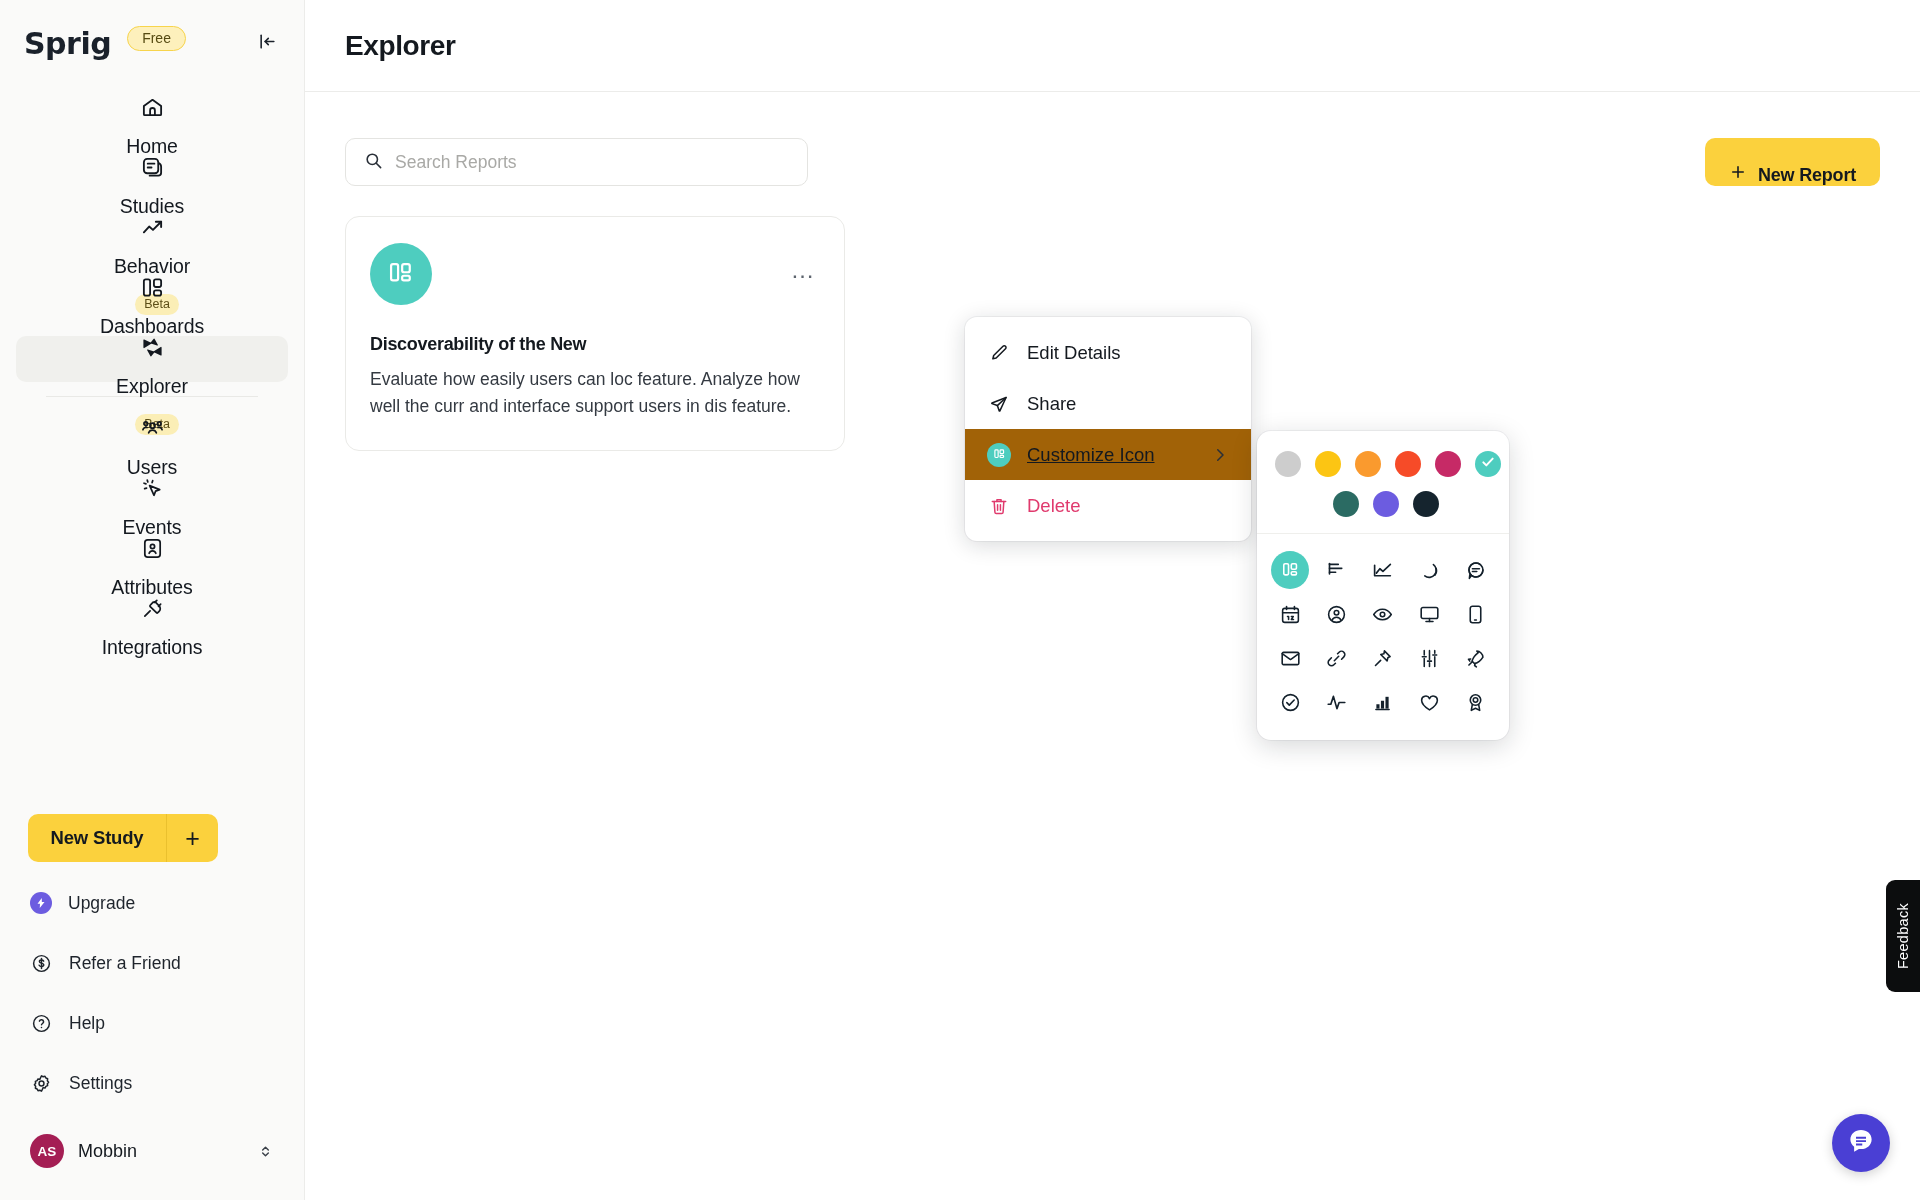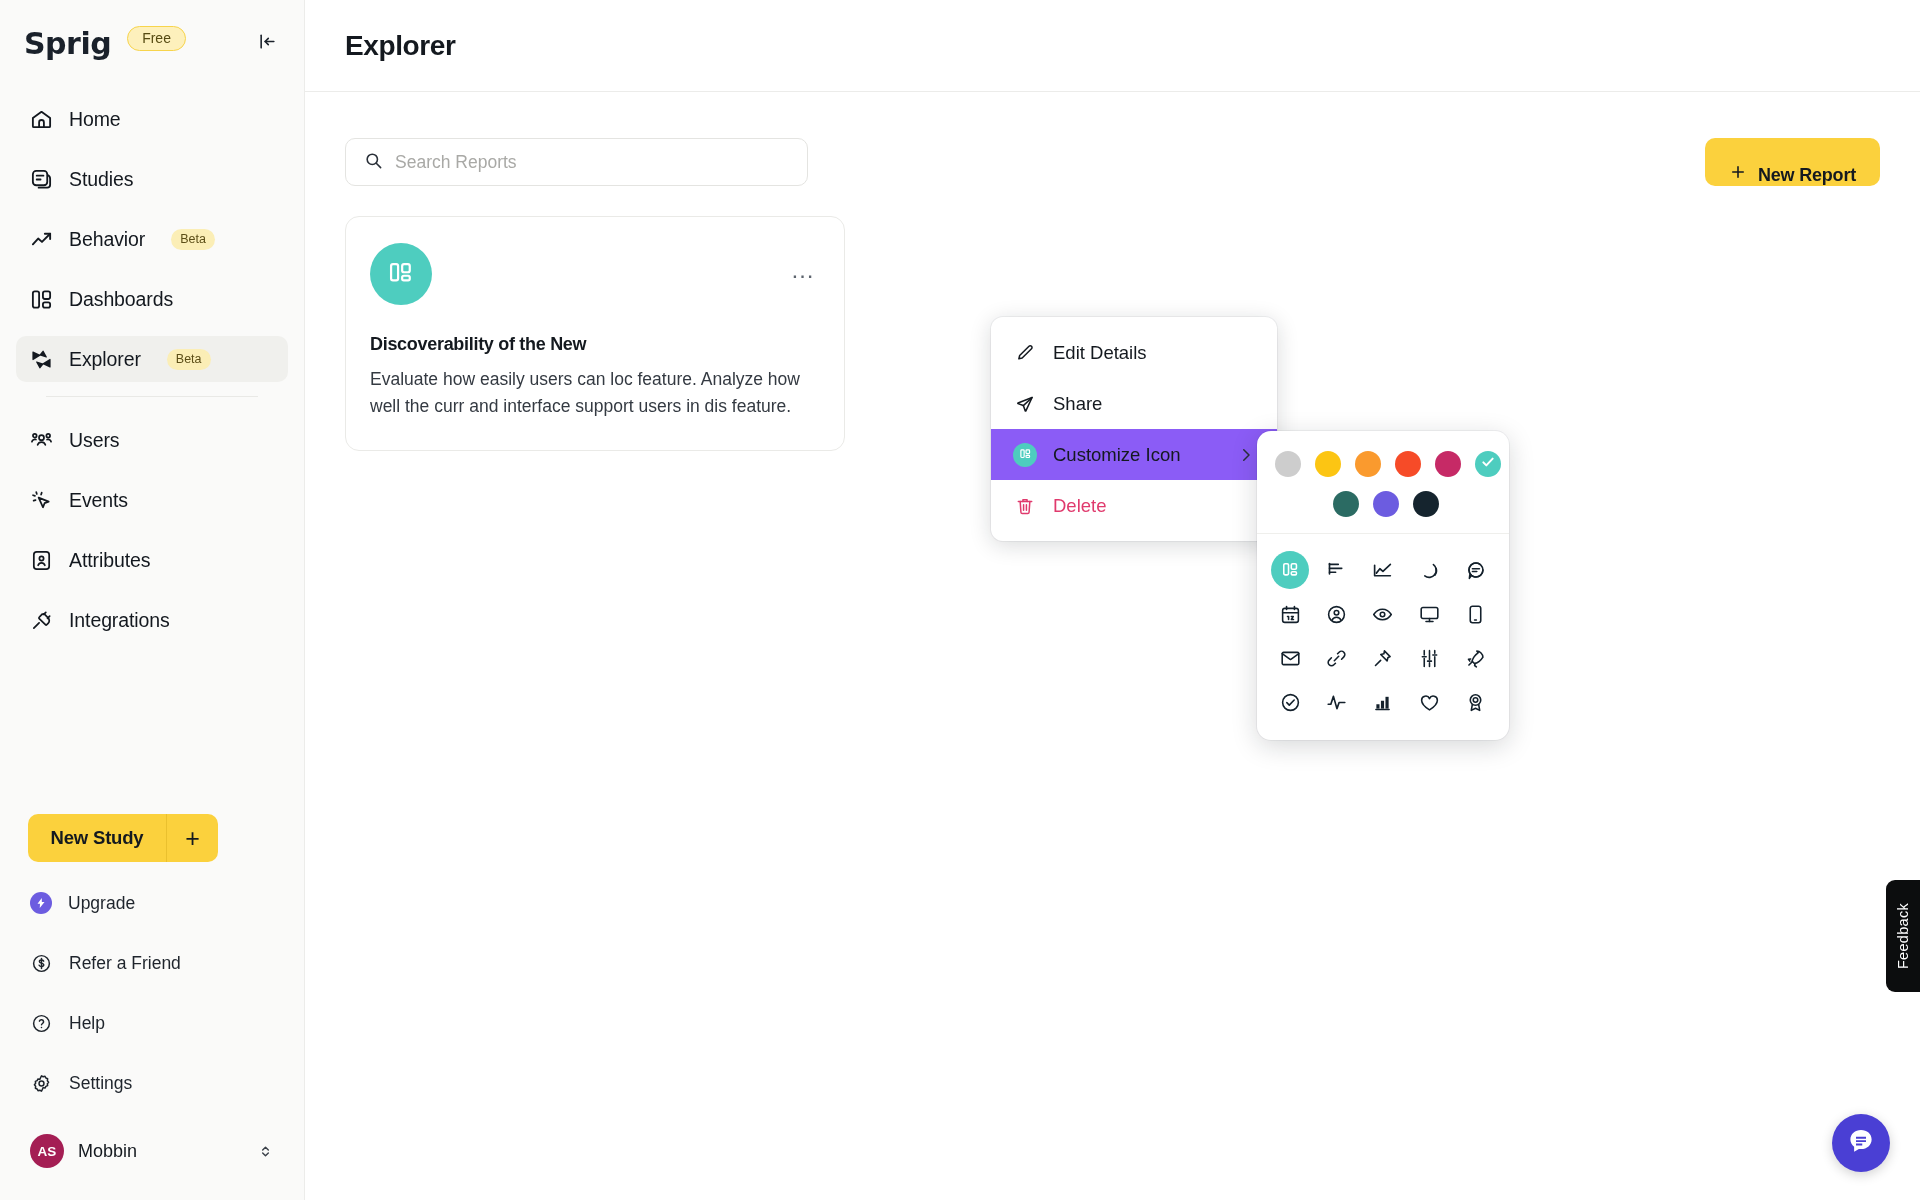--- a/index.html
+++ b/index.html
@@ -38,20 +38,21 @@
     display: flex; align-items: center; justify-content: center;
     cursor: pointer; color: #1A212B;
   }
 
   .nav { margin-top: 26px; padding: 0 16px; }
   .nav-item {
     display: flex; align-items: center; gap: 16px;
     height: 46px; padding: 0 14px; margin-bottom: 14px;
     border-radius: 10px; cursor: pointer;
     color: #13181F;
+    flex-direction: column;
   }
   .nav-item.active { background: #F0F0ED; }
   .nav-icon { width: 23px; height: 23px; flex: 0 0 23px; display: flex; align-items: center; justify-content: center; }
   .nav-label { font-size: 19.5px; font-weight: 500; letter-spacing: -0.1px; color: #13181F; }
   .beta-pill {
     background: #FBEEB6; color: #5C4E17;
     font-size: 12.5px; border-radius: 999px;
     padding: 3px 9px; margin-left: 10px; line-height: 1.2;
   }
   .nav-divider { height: 1px; background: #E9E9E6; margin: 6px 30px 20px 30px; }
@@ -156,32 +157,32 @@
     color: #14191F; letter-spacing: -0.3px; line-height: 1.3;
     white-space: nowrap;
   }
   .card-desc {
     margin-top: 10px; font-size: 17.5px; line-height: 1.52;
     color: #343A42; max-width: 452px;
   }
 
   
   .ctx-menu {
-    position: absolute; left: 686px; top: 317px;
+    position: absolute; left: 660px; top: 317px;
     width: 286px; background: #fff;
     border-radius: 12px; padding: 10px 0;
     box-shadow: 0 4px 22px rgba(20,25,31,0.16), 0 0 0 1px rgba(20,25,31,0.05);
     z-index: 40;
   }
   .ctx-item {
     display: flex; align-items: center; gap: 16px;
     height: 51px; padding: 0 22px; cursor: pointer;
     font-size: 18.5px; color: #14191F;
   }
-  .ctx-item.hl { background: #8b5cf6; }
+  .ctx-item.hl { background: #a16207; text-decoration: underline; }
   .ctx-item.danger { color: #E03A6D; }
   .ctx-icon { width: 24px; height: 24px; flex: 0 0 24px; display: flex; align-items: center; justify-content: center; }
   .ctx-chev { margin-left: auto; color: #2A3039; display: flex; }
   .ctx-mini-circle {
     width: 24px; height: 24px; border-radius: 50%; background: #4ECDBF;
     display: flex; align-items: center; justify-content: center;
   }
 
   
   .picker {

